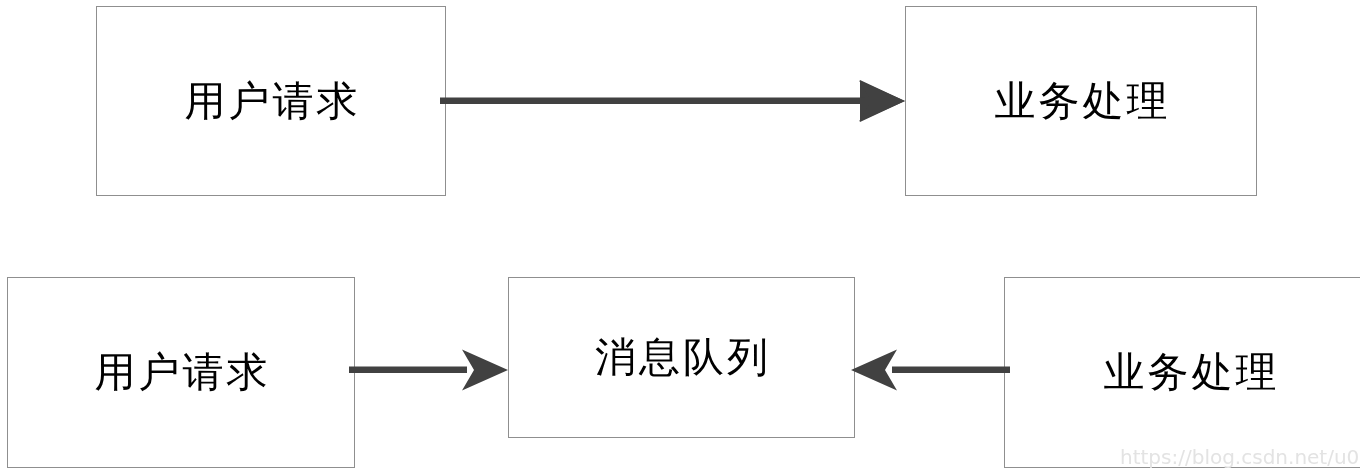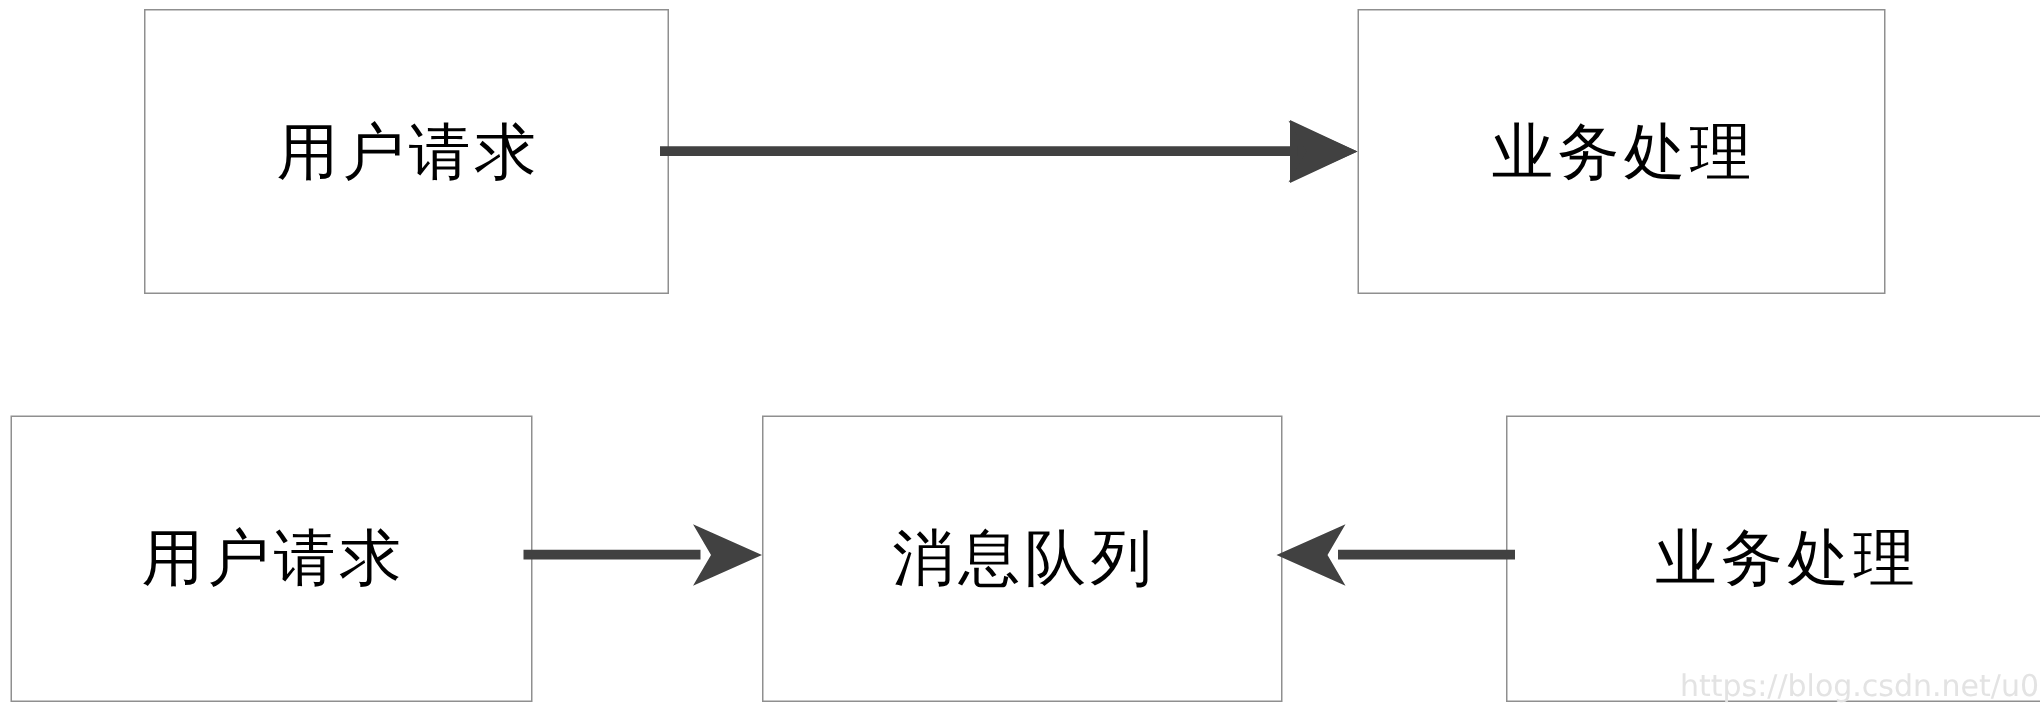--- a/index.html
+++ b/index.html
@@ -48,21 +48,21 @@
     left: 905px; top: 6px;
     width: 352px; height: 190px;
   }
   
   #node-request-bottom {
     left: 7px;   top: 277px;
     width: 348px; height: 191px;
   }
   #node-queue {
     left: 508px; top: 277px;
-    width: 347px; height: 191px;
+    width: 347px; height: 161px;
   }
   #node-process-bottom {
     left: 1004px; top: 277px;
     width: 372px; height: 191px;
   }
   
   .arrow-svg {
     position: absolute;
     z-index: 3;
     overflow: visible;

